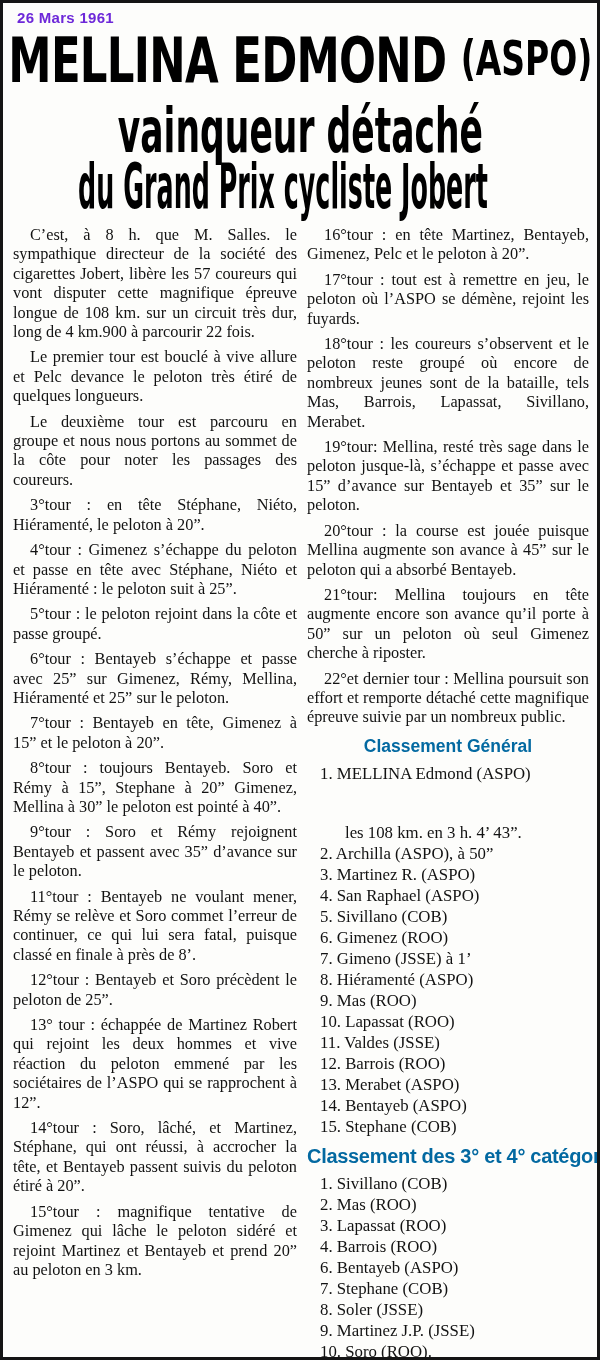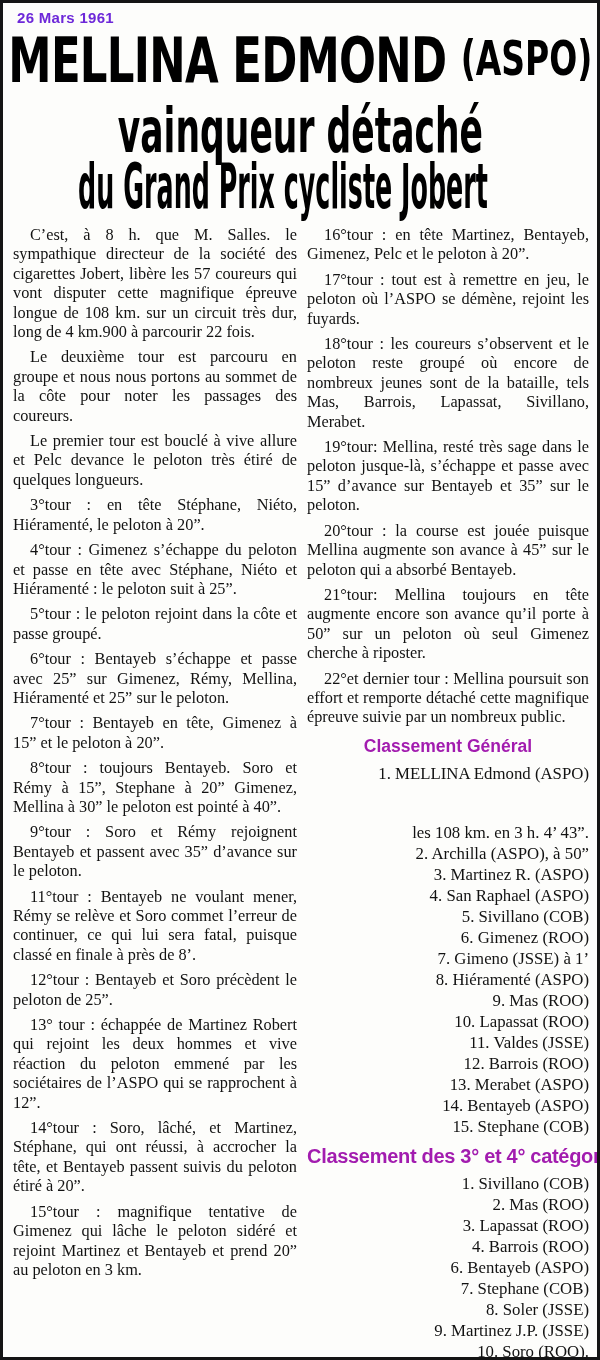--- a/index.html
+++ b/index.html
@@ -39,24 +39,24 @@
   .col{
     font-family:"Liberation Serif","DejaVu Serif",serif;
     font-size:16.3px;line-height:19.4px;
     text-align:justify;
   }
   .col-left{width:284px;margin-left:10px;}
   .col-right{width:282px;margin-left:10px;}
   .col p{margin:0 0 6px 0;text-indent:17px;}
   .cl-title{
     font:700 17.5px/20px "Liberation Sans","DejaVu Sans",sans-serif;
-    text-align:center;margin:9px 0 7px 0;color:#a21caf;
+    text-align:center;margin:9px 0 7px 0;color:#0369a1;
   }
   .cl-title.small{font-size:20px;letter-spacing:-.3px;white-space:nowrap;}
-  .cl-list{text-align:right;font-size:16.8px;line-height:21px;padding-left:13px;}
+  .cl-list{text-align:left;font-size:16.8px;line-height:21px;padding-left:13px;}
   .cl-item{white-space:nowrap;}
   .cl-sub{padding-left:25px;white-space:nowrap;margin-top:38px;}
   .signature{
     text-align:right;padding-right:22px;margin-top:7px;
     font-size:17.5px;letter-spacing:.5px;
   }
 </style>
 </head>
 <body>
 
@@ -74,22 +74,22 @@
     <span>vainqueur détaché</span>
   </div>
   <div class="hl hl3">
     <span>du Grand Prix cycliste Jobert</span>
   </div>
 
   <div class="columns">
 
     <div class="col col-left">
       <p>C’est, à 8 h. que M. Salles. le sympathique directeur de la société des cigarettes Jobert, libère les 57 coureurs qui vont disputer cette magnifique épreuve longue de 108 km. sur un circuit très dur, long de 4 km.900 à parcourir 22 fois.</p>
+      <p>Le premier tour est bouclé à vive allure et Pelc devance le peloton très étiré de quelques longueurs.</p>
       <p>Le deuxième tour est parcouru en groupe et nous nous portons au sommet de la côte pour noter les passages des coureurs.</p>
-      <p>Le premier tour est bouclé à vive allure et Pelc devance le peloton très étiré de quelques longueurs.</p>
       <p>3°tour : en tête Stéphane, Niéto, Hiéramenté, le peloton à 20”.</p>
       <p>4°tour : Gimenez s’échappe du peloton et passe en tête avec Stéphane, Niéto et Hiéramenté : le peloton suit à 25”.</p>
       <p>5°tour : le peloton rejoint dans la côte et passe groupé.</p>
       <p>6°tour : Bentayeb s’échappe et passe avec 25” sur Gimenez, Rémy, Mellina, Hiéramenté et 25” sur le peloton.</p>
       <p>7°tour : Bentayeb en tête, Gimenez à 15” et le peloton à 20”.</p>
       <p>8°tour : toujours Bentayeb. Soro et Rémy à 15”, Stephane à 20” Gimenez, Mellina à 30” le peloton est pointé à 40”.</p>
       <p>9°tour : Soro et Rémy rejoignent Bentayeb et passent avec 35” d’avance sur le peloton.</p>
       <p>11°tour : Bentayeb ne voulant mener, Rémy se relève et Soro commet l’erreur de continuer, ce qui lui sera fatal, puisque classé en finale à près de 8’.</p>
       <p>12°tour : Bentayeb et Soro précèdent le peloton de 25”.</p>
       <p>13° tour : échappée de Martinez Robert qui rejoint les deux hommes et vive réaction du peloton emmené par les sociétaires de l’ASPO qui se rapprochent à 12”.</p>

